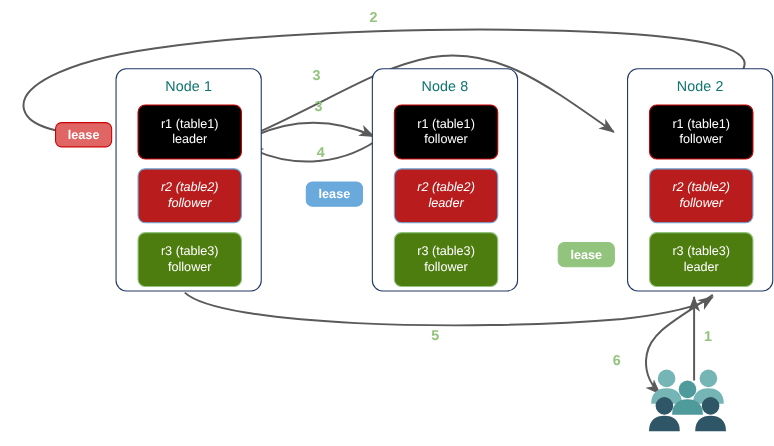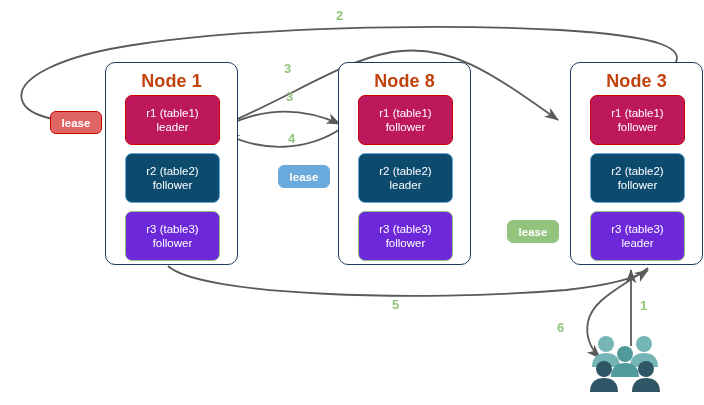--- a/index.html
+++ b/index.html
@@ -32,41 +32,41 @@
     border: 1.4px solid #1f3864;
     border-radius: 10px;
     background: #ffffff;
   }
   .node-title {
     position: absolute;
     left: 0;
     right: 0;
     top: 8px;
     text-align: center;
-    font-size: 18px;
-    font-weight: bold;
-    color: #c2410c;
+    font-size: 13px;
+    font-weight: normal;
+    color: #0f766e;
     letter-spacing: 0.1px;
   }
   .replica {
     position: absolute;
     box-sizing: border-box;
     border-radius: 7px;
     display: flex;
     flex-direction: column;
     align-items: center;
     justify-content: center;
     font-size: 11.5px;
     line-height: 1.22;
     color: #ffffff;
     text-align: center;
   }
-  .replica.red   { background: #be185d; border: 1.4px solid #cc0000; }
-  .replica.blue  { background: #0c4a6e; border: 1.4px solid #6aa9dc; }
-  .replica.green { background: #6d28d9; border: 1.4px solid #93c47d; }
+  .replica.red   { background: #000000; border: 1.4px solid #cc0000; }
+  .replica.blue  { background: #b91c1c; border: 1.4px solid #6aa9dc; font-style: italic; }
+  .replica.green { background: #4d7c0f; border: 1.4px solid #93c47d; }
 
   .lease {
     position: absolute;
     box-sizing: border-box;
     border-radius: 6px;
     display: flex;
     align-items: center;
     justify-content: center;
     font-size: 11.5px;
     color: #ffffff;
@@ -147,21 +147,21 @@
       <span>r2 (table2)</span>
       <span>leader</span>
     </div>
     <div class="replica green" style="left:19px; top:148px; width:95px; height:50px;">
       <span>r3 (table3)</span>
       <span>follower</span>
     </div>
   </div>
 
   <div class="node-box" style="left:570px; top:62px; width:133px; height:203px;">
-    <div class="node-title">Node 3</div>
+    <div class="node-title">Node 2</div>
     <div class="replica red" style="left:19px; top:32px; width:95px; height:50px;">
       <span>r1 (table1)</span>
       <span>follower</span>
     </div>
     <div class="replica blue" style="left:19px; top:90px; width:95px; height:50px;">
       <span>r2 (table2)</span>
       <span>follower</span>
     </div>
     <div class="replica green" style="left:19px; top:148px; width:95px; height:50px;">
       <span>r3 (table3)</span>

